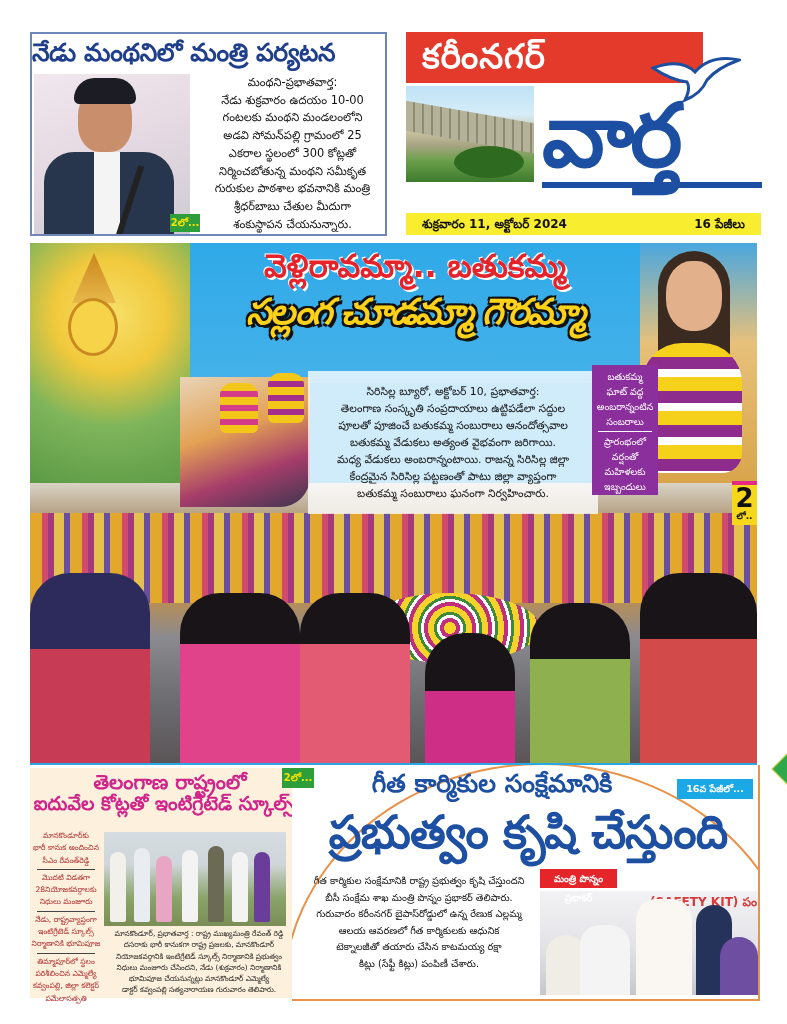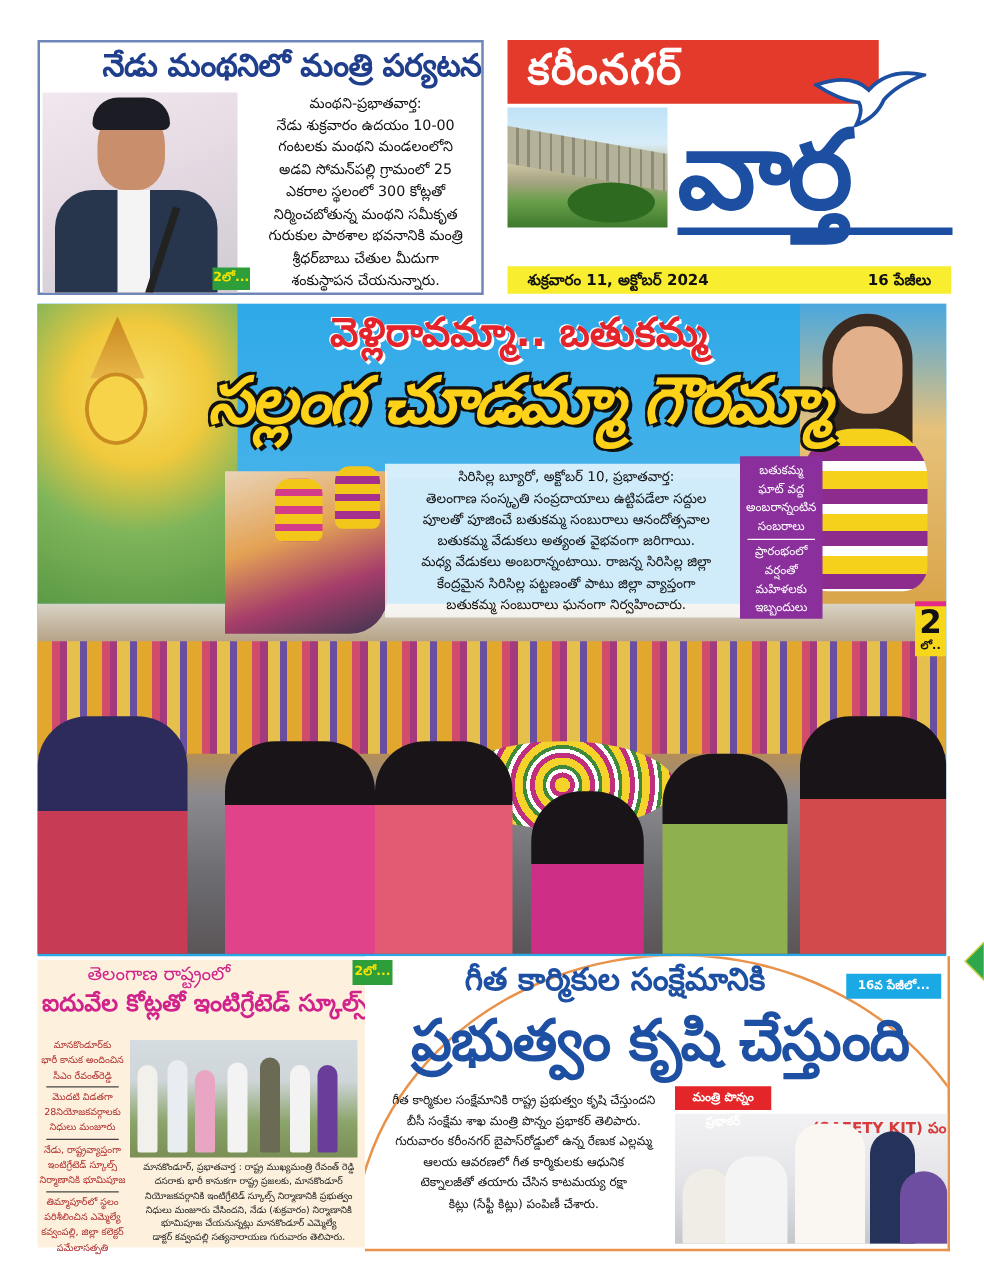--- a/index.html
+++ b/index.html
@@ -2,21 +2,21 @@
 <html><head>
 <meta charset="utf-8">
 <style>
   *{box-sizing:border-box;margin:0;padding:0}
   html,body{width:787px;height:1024px;background:#ffffff;overflow:hidden}
   body{position:relative;font-family:"DejaVu Sans","Liberation Sans",sans-serif;color:#111}
   .abs{position:absolute}
 
   
   #top-story{left:30px;top:32px;width:357px;height:204px;border:2px solid #6f87b8;background:#fff}
-  #top-story .headline{position:absolute;left:0;top:0;width:100%;height:38px;text-align:right;font-size:25px;font-weight:bold;color:#1f3e8c;line-height:38px;letter-spacing:-0.5px;white-space:nowrap;overflow:hidden}
+  #top-story .headline{position:absolute;left:0;top:0;width:100%;height:38px;text-align:left;font-size:25px;font-weight:bold;color:#1f3e8c;line-height:38px;letter-spacing:-0.5px;white-space:nowrap;overflow:hidden}
   #top-story .photo{position:absolute;left:2px;top:40px;width:156px;height:160px;background:linear-gradient(160deg,#f0e8ee 0%,#e7dbe4 40%,#cfcbd3 100%);overflow:hidden}
   .minister-head{position:absolute;left:44px;top:12px;width:54px;height:66px;border-radius:45% 45% 40% 40%;background:#c98f6c}
   .minister-hair{position:absolute;left:40px;top:4px;width:62px;height:26px;border-radius:30px 30px 8px 8px;background:#1c1c24}
   .minister-vest{position:absolute;left:10px;top:78px;width:130px;height:90px;border-radius:30px 30px 0 0;background:#27364c}
   .minister-shirt{position:absolute;left:60px;top:78px;width:26px;height:90px;background:#f4f4f4}
   .mic{position:absolute;left:92px;top:90px;width:6px;height:80px;background:#222;transform:rotate(18deg)}
   #top-story .tag-green{position:absolute;left:138px;top:180px;width:30px;height:18px;background:#2e9e3a;color:#f7e200;font-size:10px;font-weight:bold;line-height:18px;text-align:center}
   #top-story .body{position:absolute;left:168px;top:40px;width:185px;height:160px;font-size:11.4px;line-height:17.7px;text-align:center;color:#111}
   #top-story .body div{white-space:nowrap;overflow:hidden}
 
@@ -39,46 +39,46 @@
   #banner{left:30px;top:243px;width:727px;height:522px;overflow:hidden;background:#2ba7e6}
   .banner-sky{position:absolute;left:0;top:0;width:727px;height:140px;background:linear-gradient(180deg,#2fa9e8 0%,#45b2ea 100%)}
   .goddess{position:absolute;left:0;top:0;width:160px;height:240px;background:radial-gradient(circle at 50% 30%,#f6e06b 0%,#f1c93c 30%,#7fb55b 60%,#5b9a44 100%)}
   .goddess-face{position:absolute;left:38px;top:55px;width:50px;height:58px;border-radius:50%;background:#f7d34a;border:3px solid #c98a1f}
   .goddess-crown{position:absolute;left:42px;top:10px;width:44px;height:50px;background:linear-gradient(180deg,#c9871e,#e9b84a);clip-path:polygon(50% 0,100% 100%,0 100%)}
   .woman-right{position:absolute;left:610px;top:0;width:117px;height:250px;background:linear-gradient(180deg,#4aa7df 0%,#e7c17a 40%,#d8a347 100%)}
   .woman-face{position:absolute;left:26px;top:18px;width:56px;height:70px;border-radius:45%;background:#e2b08b}
   .woman-hair{position:absolute;left:18px;top:8px;width:72px;height:120px;border-radius:40px 40px 10px 10px;background:#3b2a20;z-index:0}
   .bk-right{position:absolute;left:612px;top:100px;width:100px;height:130px;border-radius:40px 40px 20px 20px;background:repeating-linear-gradient(180deg,#f5d11b 0 14px,#8e2c8e 14px 26px,#ffffff 26px 34px)}
   .title1{position:absolute;left:165px;top:4px;width:440px;text-align:center;font-size:32px;font-weight:bold;color:#e5232b;text-shadow:2px 2px 0 #fff,-1px -1px 0 #fff;white-space:nowrap}
-  .title2{position:absolute;left:135px;top:48px;width:500px;text-align:center;font-size:52px;font-weight:bold;color:#ffd21a;text-shadow:3px 3px 0 #111,-2px -2px 0 #111,2px -2px 0 #111,-2px 2px 0 #111;font-style:italic;white-space:nowrap;letter-spacing:-2px}
+  .title2{position:absolute;left:135px;top:48px;width:500px;text-align:center;font-size:36px;font-weight:bold;color:#ffd21a;text-shadow:3px 3px 0 #111,-2px -2px 0 #111,2px -2px 0 #111,-2px 2px 0 #111;font-style:italic;white-space:nowrap;letter-spacing:-2px}
   .inset-photo{position:absolute;left:150px;top:134px;width:130px;height:130px;background:linear-gradient(160deg,#e9d4b8 0%,#e3a254 40%,#a63d6a 70%,#3e3550 100%);border-radius:0 0 30px 0}
   .inset-bk1{position:absolute;left:190px;top:140px;width:38px;height:50px;border-radius:12px 12px 6px 6px;background:repeating-linear-gradient(180deg,#f3c719 0 8px,#d43c8a 8px 14px)}
   .inset-bk2{position:absolute;left:238px;top:130px;width:36px;height:50px;border-radius:12px 12px 6px 6px;background:repeating-linear-gradient(180deg,#f3c719 0 8px,#a42f8c 8px 14px)}
-  .banner-text{position:absolute;left:278px;top:128px;width:290px;font-size:10.8px;line-height:17px;color:#111;background:rgba(255,255,255,0.78);padding:2px 4px;text-align:center}
+  .banner-text{position:absolute;left:278px;top:128px;width:290px;font-size:10.8px;line-height:17px;color:#111;background:rgba(255,255,255,0.78);padding:12px 4px;text-align:center}
   .banner-text div{white-space:nowrap;overflow:hidden}
   .side-box{position:absolute;left:562px;top:122px;width:66px;height:130px;background:#8a2f9c;color:#fff;font-size:9.5px;line-height:15px;text-align:center;padding-top:4px}
   .side-box .sep{width:54px;height:1px;background:#fff;margin:2px auto}
   .page2-tag{position:absolute;left:702px;top:238px;width:25px;height:44px;background:#f7d71b;border-top:4px solid #e42a86;text-align:center}
   .page2-tag .n{display:block;font-size:26px;font-weight:bold;line-height:26px;color:#111}
   .page2-tag .l{display:block;font-size:9px;font-weight:bold;color:#111}
   .crowd{position:absolute;left:0;top:240px;width:727px;height:280px;background:linear-gradient(180deg,#d9d3c6 0%,#b9a58a 10%,#cf9b3a 25%,#bf8f4c 40%,#8b8a8f 55%,#6f6f74 75%,#5a5557 100%)}
   .crowd-row{position:absolute;left:0;top:30px;width:727px;height:90px;background:repeating-linear-gradient(90deg,#e2a72d 0 12px,#d14b6a 12px 18px,#a23a7d 18px 24px,#e6c04d 24px 34px,#6a4fa0 34px 40px)}
   .bk-center{position:absolute;left:330px;top:110px;width:180px;height:70px;border-radius:50%;background:repeating-radial-gradient(circle,#f6d32a 0 6px,#c02e7e 6px 10px,#fff 10px 13px,#3e8a3a 13px 16px)}
   .woman-back{position:absolute;bottom:0;border-radius:40px 40px 0 0}
   .wb1{left:0;width:120px;height:190px;background:linear-gradient(180deg,#2c2b5c 0 40%,#c83b54 40% 100%)}
   .wb2{left:150px;width:120px;height:170px;background:linear-gradient(180deg,#191418 0 30%,#e0438a 30% 100%)}
   .wb3{left:270px;width:110px;height:170px;background:linear-gradient(180deg,#191418 0 30%,#e35b73 30% 100%)}
   .wb4{left:395px;width:90px;height:130px;background:linear-gradient(180deg,#191418 0 45%,#cf2e86 45% 100%)}
   .wb5{left:500px;width:100px;height:160px;background:linear-gradient(180deg,#191418 0 35%,#8fb04f 35% 100%)}
   .wb6{left:610px;width:117px;height:190px;background:linear-gradient(180deg,#191418 0 35%,#d24a4a 35% 100%)}
 
   
   #bl-story{left:30px;top:768px;width:268px;height:230px;background:#fdf1dd}
   .bl-tag{position:absolute;left:252px;top:0;width:32px;height:20px;background:#2e9e3a;color:#f7e200;font-size:10px;font-weight:bold;line-height:20px;text-align:center;z-index:2}
-  .bl-h1{position:absolute;left:40px;top:2px;width:200px;text-align:left;font-size:15px;font-weight:normal;color:#d0238b;white-space:nowrap}
+  .bl-h1{position:absolute;left:40px;top:2px;width:200px;text-align:center;font-size:20px;font-weight:bold;color:#d0238b;white-space:nowrap}
   .bl-h2{position:absolute;left:0;top:24px;width:268px;text-align:center;font-size:19px;font-weight:bold;color:#d0238b;white-space:nowrap;overflow:hidden}
   .bl-side{position:absolute;left:0;top:62px;width:72px;font-size:7.6px;line-height:12.3px;text-align:center;color:#b02b2b}
   .bl-side .rule{width:58px;height:1px;background:#444;margin:2px auto}
   .bl-photo{position:absolute;left:74px;top:64px;width:182px;height:94px;background:linear-gradient(180deg,#d5dde2 0%,#cfd5d8 35%,#8aa46a 70%,#7a8e55 100%);overflow:hidden}
   .person{position:absolute;bottom:4px;width:16px;border-radius:8px 8px 2px 2px}
   .bl-caption{position:absolute;left:74px;top:160px;width:190px;font-size:7.4px;line-height:11.3px;text-align:center;color:#222}
   .bl-caption div{white-space:nowrap;overflow:hidden}
 
   
   #br-story{left:292px;top:765px;width:468px;height:236px;border:2px solid #e8924a;border-left:none;border-top:none;border-radius:0 0 0 0;background:#fff;overflow:hidden}

